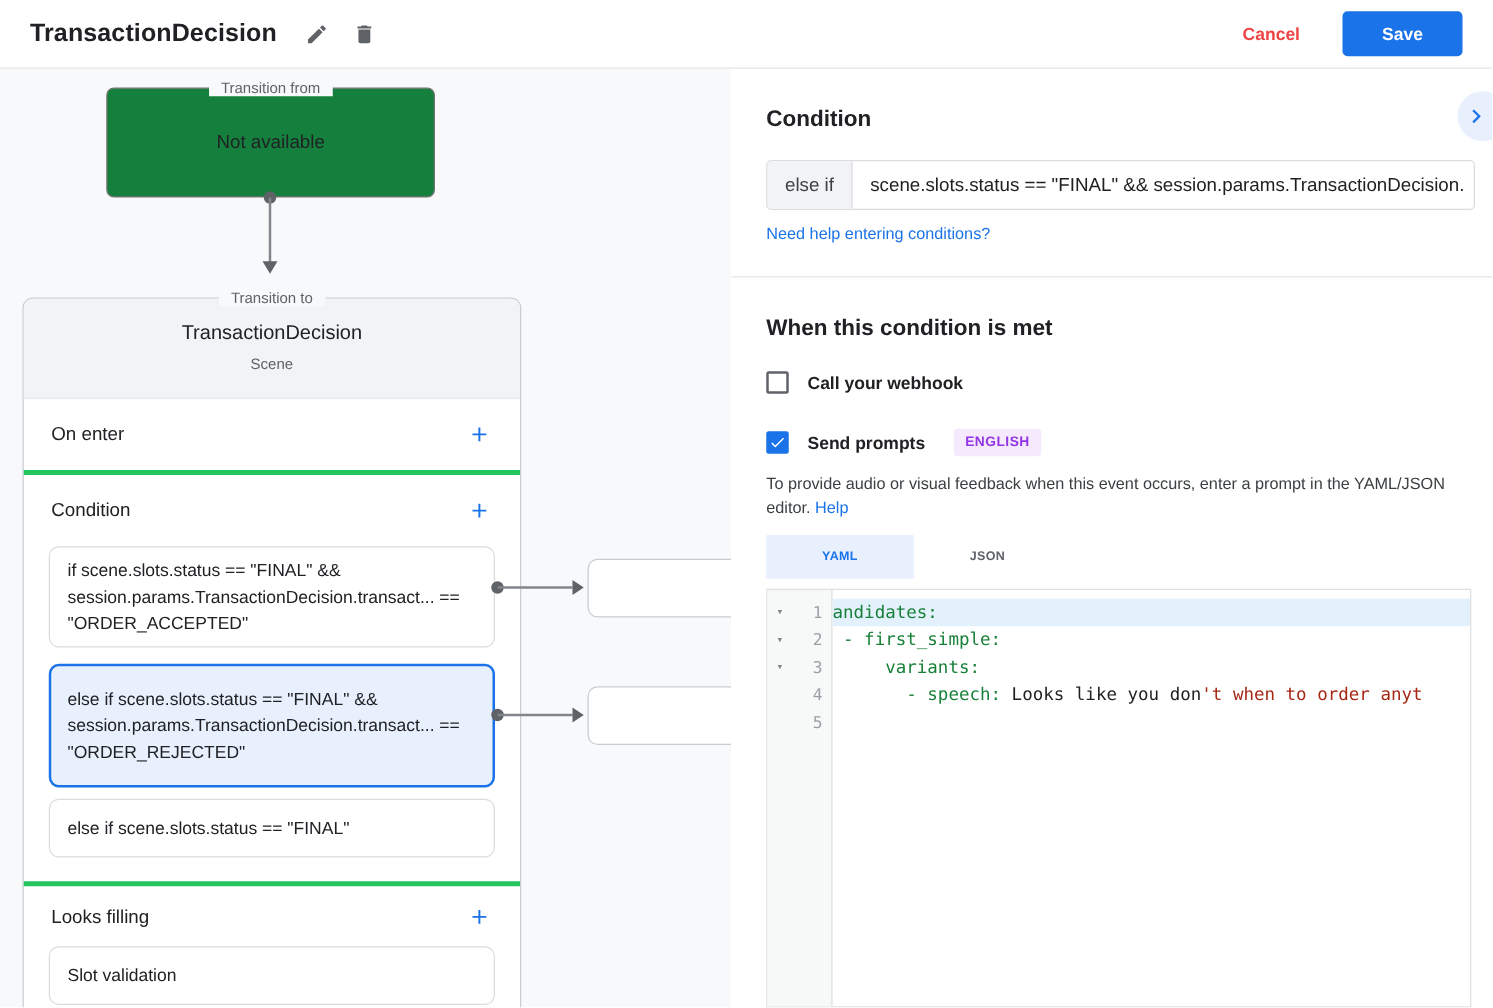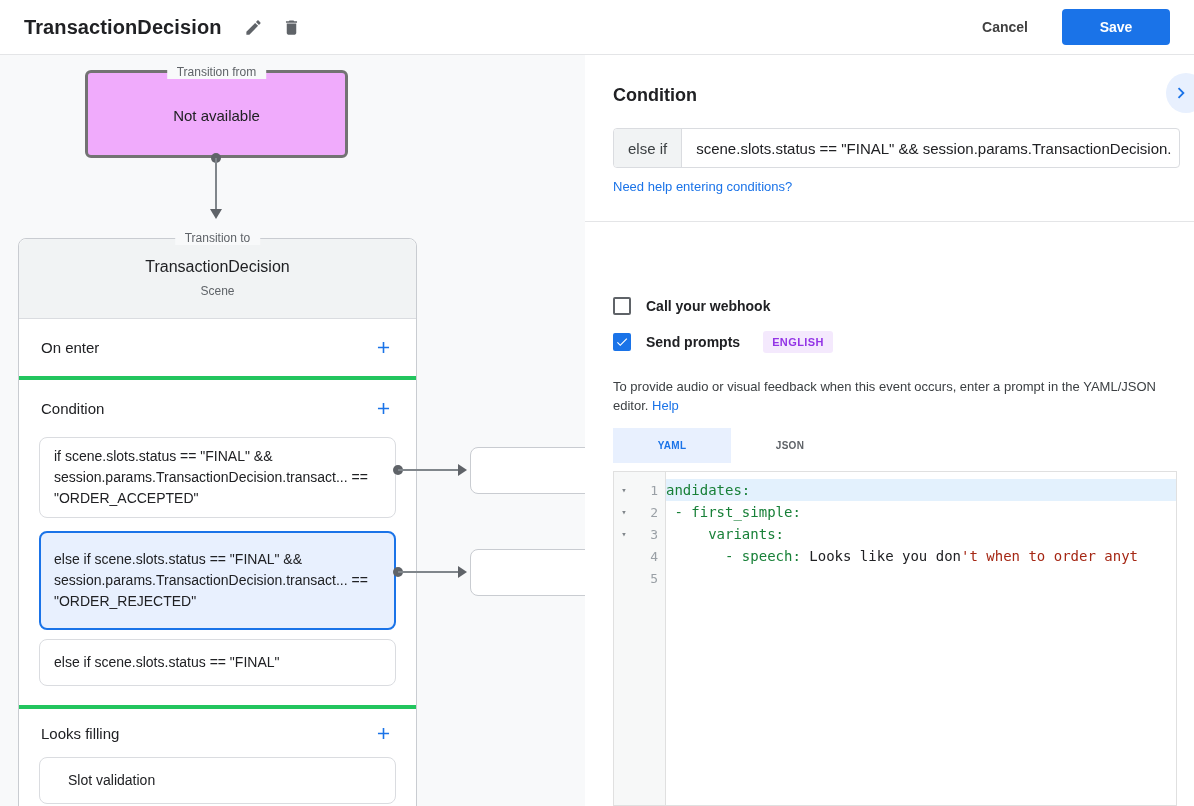--- a/index.html
+++ b/index.html
@@ -6,49 +6,49 @@
   html,body { width:1194px; height:806px; }
   body { font-family:"Liberation Sans", sans-serif; background:#fff; color:#202124; overflow:hidden; position:relative; }
 
   
   .appbar { position:absolute; left:0; top:0; width:1194px; height:55px; background:#fff; border-bottom:1px solid #e4e5e7; display:flex; align-items:center; padding:0 24px; z-index:30; }
   .appbar-title { font-size:20px; color:#202124; letter-spacing:.1px; }
   .appbar-icons { display:flex; align-items:center; gap:18px; margin-left:22px; }
   .icon-btn { width:20px; height:20px; display:flex; align-items:center; justify-content:center; cursor:pointer; }
   .icon-btn svg { width:19px; height:19px; fill:#5f6368; }
   .appbar-actions { margin-left:auto; display:flex; align-items:center; gap:34px; }
-  .cancel-link { color:#404040; font-size:14px; font-weight:700; cursor:pointer; }
-  .save-btn { background:#1a73e8; color:#fff; font-size:14px; font-weight:700; border:none; border-radius:4px; width:108px; height:36px; cursor:pointer; font-family:"Liberation Sans",sans-serif; }
+  .cancel-link { color:#ef4444; font-size:14px; font-weight:700; cursor:pointer; }
+  .save-btn { background:#1a73e8; color:#fff; font-size:14px; font-weight:700; border:none; border-radius:4px; width:96px; height:36px; cursor:pointer; font-family:"Liberation Sans",sans-serif; }
 
   
   .flow { position:absolute; left:0; top:55px; width:585px; height:751px; background:#f8f9fa; overflow:hidden; }
   .flow svg.connectors { position:absolute; left:0; top:0; pointer-events:none; z-index:3; }
 
-  .node { position:absolute; background:#f0abfc; border:3px solid #737373; border-radius:6px; }
+  .node { position:absolute; background:#15803d; border:1px solid #737373; border-radius:6px; }
   .node-legend { position:absolute; top:-8px; left:50%; transform:translateX(-50%); background:#f8f9fa; padding:0 10px; font-size:12px; color:#5f6368; white-space:nowrap; }
   .from-node { left:85px; top:15px; width:263px; height:88px; }
   .from-node .node-content { text-align:center; padding-top:34px; font-size:15px; color:#202124; }
 
   .scene-card { position:absolute; left:18px; top:183px; width:399px; background:#fff; border:1px solid #c9ccd1; border-radius:8px; height:660px; }
   .scene-card-header { height:80px; background:#f1f3f4; border-bottom:1px solid #dadce0; border-radius:8px 8px 0 0; text-align:center; padding-top:19px; }
   .scene-name { font-size:16px; color:#202124; }
   .scene-type { font-size:12px; color:#5f6368; margin-top:8px; }
 
   .card-section { border-bottom:4px solid #22c55e; }
   .section-head { display:flex; align-items:center; justify-content:space-between; padding:0 22px; font-size:15px; color:#202124; }
   .head-57 { height:57px; }
   .head-48 { height:48px; }
   .plus-btn { width:22px; height:22px; display:flex; align-items:center; justify-content:center; cursor:pointer; }
   .plus-btn svg { width:19px; height:19px; fill:#1a73e8; }
   .cond-section { padding-bottom:19px; }
   .cond-box { margin:0 20px 13px; background:#fff; border:1px solid #dadce0; border-radius:8px; padding:8px 14px; font-size:14px; line-height:21px; color:#202124; word-break:break-word; cursor:pointer; }
   .cond-box.selected { border:2px solid #1a73e8; background:#e8f0fe; padding:16px 13px; margin-bottom:9px; }
   .cond-box.single { padding:12px 14px; margin-bottom:0; }
   .slot-section { border-bottom:none; }
-  .slot-box { margin:0 20px 8px; background:#fff; border:1px solid #dadce0; border-radius:8px; padding:12px 28px; font-size:14px; line-height:21px; color:#202124; cursor:pointer; }
+  .slot-box { margin:0 20px 8px; background:#fff; border:1px solid #dadce0; border-radius:8px; padding:12px 14px; font-size:14px; line-height:21px; color:#202124; cursor:pointer; }
 
   .target-box { position:absolute; left:470px; width:130px; height:47px; background:#fff; border:1px solid #c9ccd1; border-radius:8px; z-index:2; }
   .target-a { top:392px; }
   .target-b { top:494px; }
 
   
   .panel { position:absolute; left:585px; top:55px; width:609px; height:751px; background:#fff; z-index:10; }
   .panel-heading { position:absolute; left:28px; top:30px; font-size:18px; color:#202124; }
   .chevron-btn { position:absolute; right:-12px; top:18px; width:40px; height:40px; border-radius:50%; background:#e8f0fe; border:none; display:flex; align-items:center; justify-content:center; cursor:pointer; }
   .chevron-btn svg { width:22px; height:22px; fill:#1a73e8; margin-right:10px; }
@@ -57,21 +57,21 @@
   .cond-operator { background:#f1f3f4; border-right:1px solid #dadce0; display:flex; align-items:center; padding:0 14px; font-size:15px; color:#3c4043; white-space:nowrap; }
   .cond-expression { flex:1; display:flex; align-items:center; padding:0 14px; font-size:15px; color:#202124; white-space:nowrap; overflow:hidden; cursor:text; }
   .help-link { position:absolute; left:28px; top:124px; font-size:13px; color:#1a73e8; cursor:pointer; }
 
   .panel-divider { position:absolute; left:0; top:166px; width:609px; height:1px; background:#e4e5e7; }
 
   .when-heading { position:absolute; left:28px; top:197px; font-size:18px; color:#202124; }
 
   .check-row { position:absolute; left:28px; display:flex; align-items:center; gap:15px; cursor:pointer; }
   .row-webhook { top:242px;align-items:center; }
-  .row-prompts { top:276px;text-align:right; }
+  .row-prompts { top:288px;text-align:right; }
   .checkbox { width:18px; height:18px; border:2px solid #5f6368; border-radius:2px; background:#fff; flex:0 0 auto; }
   .checkbox.checked { border-color:#1a73e8; background:#1a73e8; display:flex; align-items:center; justify-content:center; }
   .checkbox.checked svg { width:14px; height:14px; fill:#fff; }
   .check-label { font-size:14px; font-weight:700; color:#202124; }
   .lang-badge { margin-left:8px; background:#f4e9fd; color:#9334e6; font-size:11px; font-weight:700; letter-spacing:.4px; padding:5px 9px; border-radius:3px; }
 
   .prompt-help { position:absolute; left:28px; top:322px; width:570px; font-size:13px; line-height:19px; color:#3c4043; }
   .prompt-help .inline-link { color:#1a73e8; cursor:pointer; }
 
   .tabs { position:absolute; left:28px; top:373px; display:flex; }
@@ -191,20 +191,21 @@
   </button>
 
   <div class="cond-input-row">
     <div class="cond-operator">else if</div>
     <div class="cond-expression">scene.slots.status == "FINAL" &amp;&amp; session.params.TransactionDecision.</div>
   </div>
   <a class="help-link">Need help entering conditions?</a>
 
   <div class="panel-divider"></div>
 
+  <h2 class="when-heading">When this condition is met</h2>
 
   <div class="check-row row-webhook">
     <span class="checkbox"></span>
     <span class="check-label">Call your webhook</span>
   </div>
 
   <div class="check-row row-prompts">
     <span class="checkbox checked">
       <svg viewBox="0 0 24 24">
           <path d="M9 16.17L4.83 12l-1.42 1.41L9 19 21 7l-1.41-1.41z"></path>

